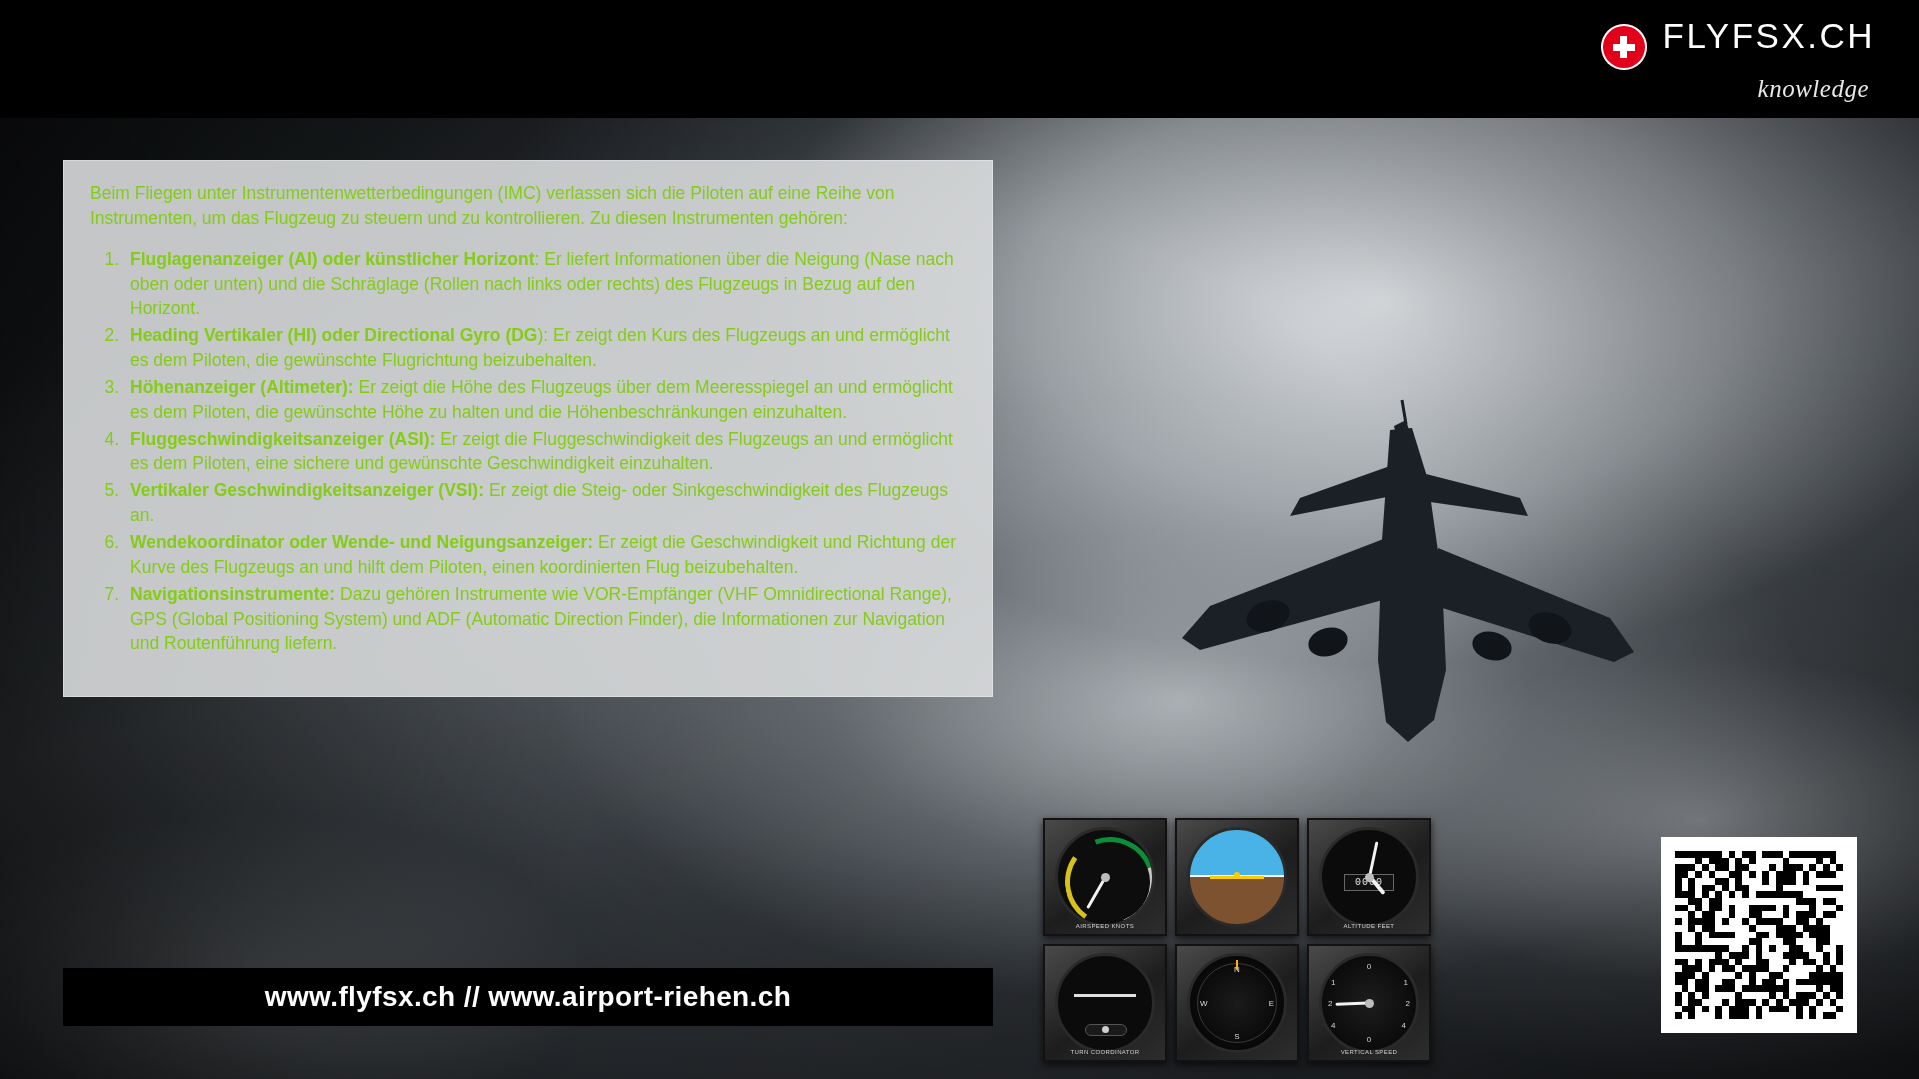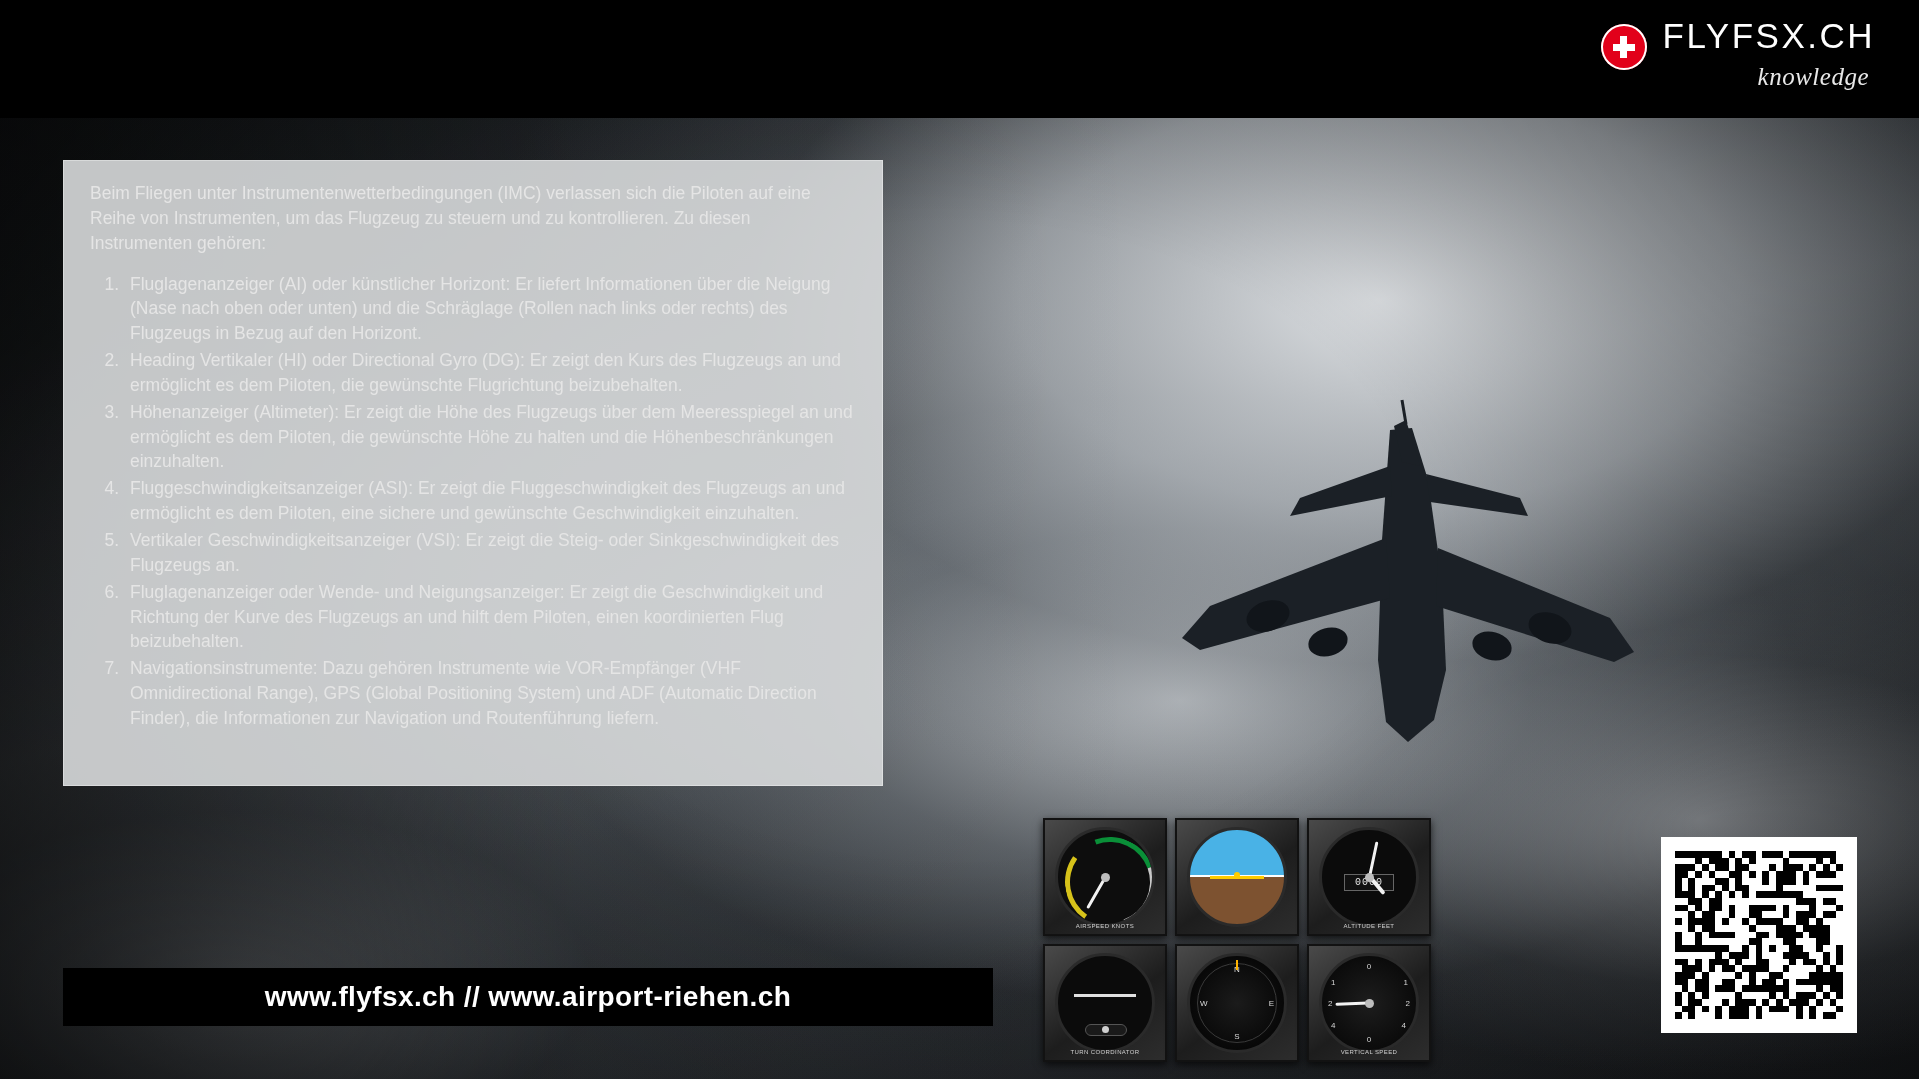--- a/index.html
+++ b/index.html
@@ -100,21 +100,21 @@
     letter-spacing: 2.5px;
     font-weight: 400;
     line-height: 1.05;
     font-family: "Liberation Sans", sans-serif;
   }
   .brand-sub {
     color: #e8e8e8;
     font-size: 25px;
     font-style: italic;
     font-family: "Liberation Serif", serif;
-    margin-top: 8px;
+    margin-top: 20px;
     margin-right: 6px;
     letter-spacing: 0.5px;
   }
 
   
   .content {
     position: absolute;
     left: 63px;
     top: 160px;
     width: 980px;
@@ -124,38 +124,38 @@
     color: #ffffff;
     font-size: 36px;
     font-weight: bold;
     margin: 0 0 22px 0;
     letter-spacing: 0.2px;
     text-shadow: 0 2px 5px rgba(0,0,0,0.8);
   }
   .panel {
     background: rgba(216,218,219,0.90);
     border: 1px solid rgba(255,255,255,0.35);
-    padding: 20px 26px 40px 26px;
-    width: 820px;
+    padding: 20px 26px 26px 26px;
+    width: 930px;
     box-sizing: border-box;
-    color: #e5e5e5;
+    color: #84cc16;
     font-size: 17.5px;
     line-height: 1.42;
   }
   .panel p { margin: 0 0 6px 0; }
   .intro { margin-bottom: 16px !important; }
   ol.instrument-list {
     margin: 0 0 14px 0;
     padding-left: 34px;
   }
   ol.instrument-list li {
     margin-bottom: 2px;
     padding-left: 6px;
   }
-  ol.instrument-list li .term { font-weight: normal; }
+  ol.instrument-list li .term { font-weight: bold; }
   .outro { margin-top: 18px !important; }
 
   .footerbar {
     position: absolute;
     left: 63px;
     top: 968px;
     width: 930px;
     height: 58px;
     background: #000;
     color: #fff;
@@ -397,21 +397,21 @@
         <li>
           <span class="term">Höhenanzeiger (Altimeter):</span><span> Er zeigt die Höhe des Flugzeugs über dem Meeresspiegel an und ermöglicht es dem Piloten, die gewünschte Höhe zu halten und die Höhenbeschränkungen einzuhalten.</span>
         </li>
         <li>
           <span class="term">Fluggeschwindigkeitsanzeiger (ASI):</span><span> Er zeigt die Fluggeschwindigkeit des Flugzeugs an und ermöglicht es dem Piloten, eine sichere und gewünschte Geschwindigkeit einzuhalten.</span>
         </li>
         <li>
           <span class="term">Vertikaler Geschwindigkeitsanzeiger (VSI):</span><span> Er zeigt die Steig- oder Sinkgeschwindigkeit des Flugzeugs an.</span>
         </li>
         <li>
-          <span class="term">Fluglagenanzeiger oder Wende- und Neigungsanzeiger:</span><span> Er zeigt die Geschwindigkeit und Richtung der Kurve des Flugzeugs an und hilft dem Piloten, einen koordinierten Flug beizubehalten.</span>
+          <span class="term">Wendekoordinator oder Wende- und Neigungsanzeiger:</span><span> Er zeigt die Geschwindigkeit und Richtung der Kurve des Flugzeugs an und hilft dem Piloten, einen koordinierten Flug beizubehalten.</span>
         </li>
         <li>
           <span class="term">Navigationsinstrumente:</span><span> Dazu gehören Instrumente wie VOR-Empfänger (VHF Omnidirectional Range), GPS (Global Positioning System) und ADF (Automatic Direction Finder), die Informationen zur Navigation und Routenführung liefern.</span>
         </li>
       </ol>
 
     </div>
   </div>
 
   <div class="footerbar">

